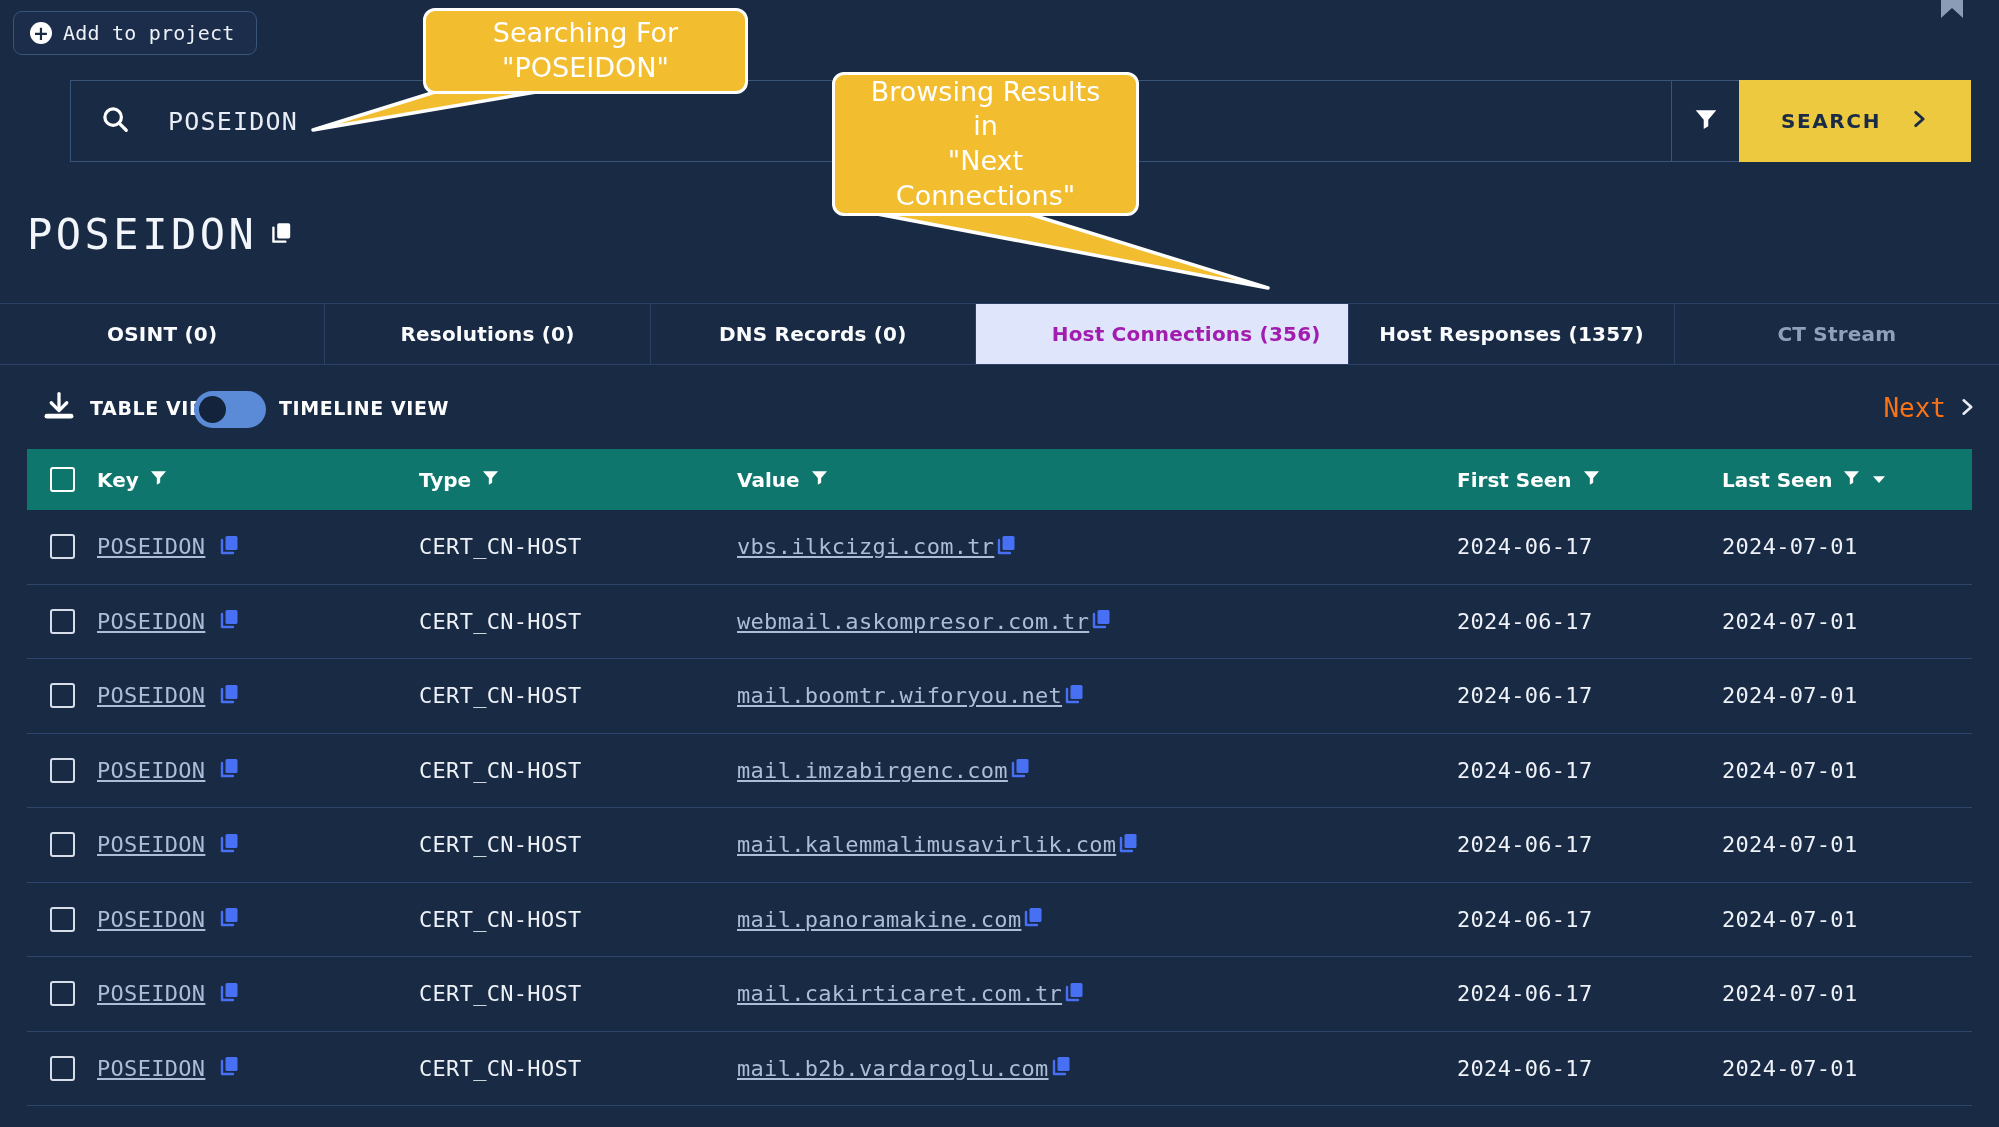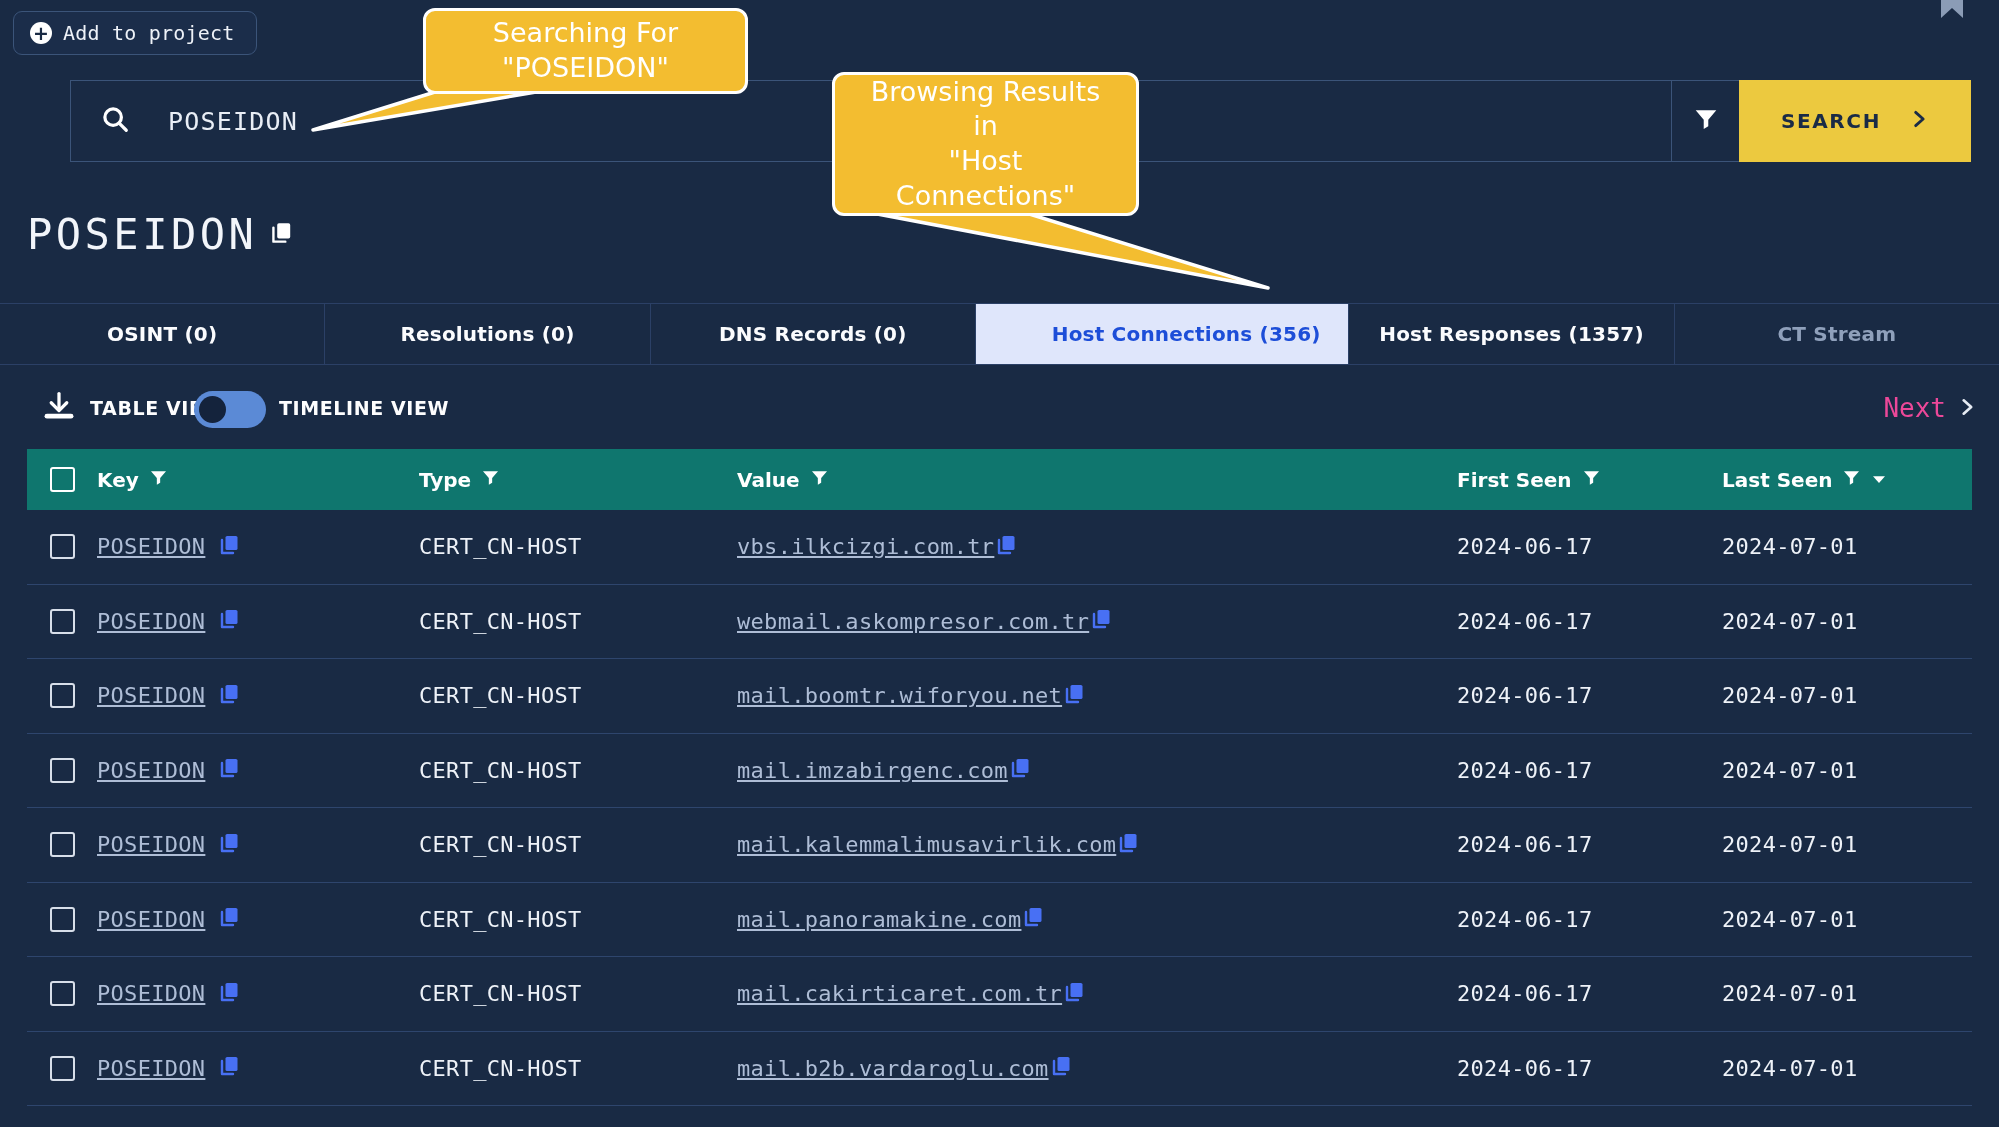--- a/index.html
+++ b/index.html
@@ -70,21 +70,21 @@
     display:flex; border-top:1px solid #2b4066; border-bottom:1px solid #2b4066;
   }
   .tab {
     flex:1 1 0; display:flex; align-items:center; justify-content:center;
     border-right:1px solid #2b4066; cursor:pointer;
     color:#fbfcfe; font-size:20px; font-weight:bold; letter-spacing:.2px;
     font-family:"DejaVu Sans", sans-serif; white-space:nowrap;
   }
   .tab:last-child { border-right:none; }
   .tab.muted { color:#8fa0bb; }
-  .tab.active { background:#dfe6fb; color:#1d4ed8;padding-left:48px; }
+  .tab.active { background:#dfe6fb; color:#a21caf;padding-left:48px; }
 
   
   #table-toolbar { position:absolute; left:0; top:365px; width:1999px; height:80px; }
   #download-icon { position:absolute; left:42px; top:25px; cursor:pointer; }
   #table-view-label {
     position:absolute; left:90px; top:32px;
     color:#fdfdfe; font-size:19px; font-weight:bold; letter-spacing:.6px;
     font-family:"DejaVu Sans", sans-serif;
   }
   #view-toggle {
@@ -96,21 +96,21 @@
     border-radius:50%; background:#14233c;
   }
   #timeline-view-label {
     position:absolute; left:279px; top:32px;
     color:#fdfdfe; font-size:19px; font-weight:bold; letter-spacing:.6px;
     font-family:"DejaVu Sans", sans-serif;
   }
   #next-button {
     position:absolute; right:22px; top:28px;
     display:flex; align-items:center; gap:11px; cursor:pointer;
-    color:#ec4899; font-size:26px; font-family:"DejaVu Sans Mono", monospace;
+    color:#f97316; font-size:26px; font-family:"DejaVu Sans Mono", monospace;
   }
 
   
   #results-table { position:absolute; left:27px; top:449px; width:1945px; }
   #table-head {
     display:flex; align-items:center; height:61px; background:#0f766e;
     color:#ffffff; font-size:20px; font-weight:bold;
     font-family:"DejaVu Sans", sans-serif;
   }
   .row { display:flex; align-items:center; height:74.5px; border-bottom:1px solid #2e4straight; }
@@ -466,13 +466,13 @@
     </div>
 </div>
 
 <svg id="annotation-layer">
   <path d="M435 92 L560 88 L313 130 Z" fill="#f3bd30" stroke="#ffffff" stroke-width="3.5" stroke-linejoin="round"></path>
   <path d="M872 213 L1010 208 L1268 288 Z" fill="#f3bd30" stroke="#ffffff" stroke-width="3.5" stroke-linejoin="round"></path>
 </svg>
 <div class="callout" id="callout-search">Searching For
 "POSEIDON"</div>
 <div class="callout" id="callout-browsing">Browsing Results in
-"Host Connections"</div>
+"Next Connections"</div>
 
 </body></html>

